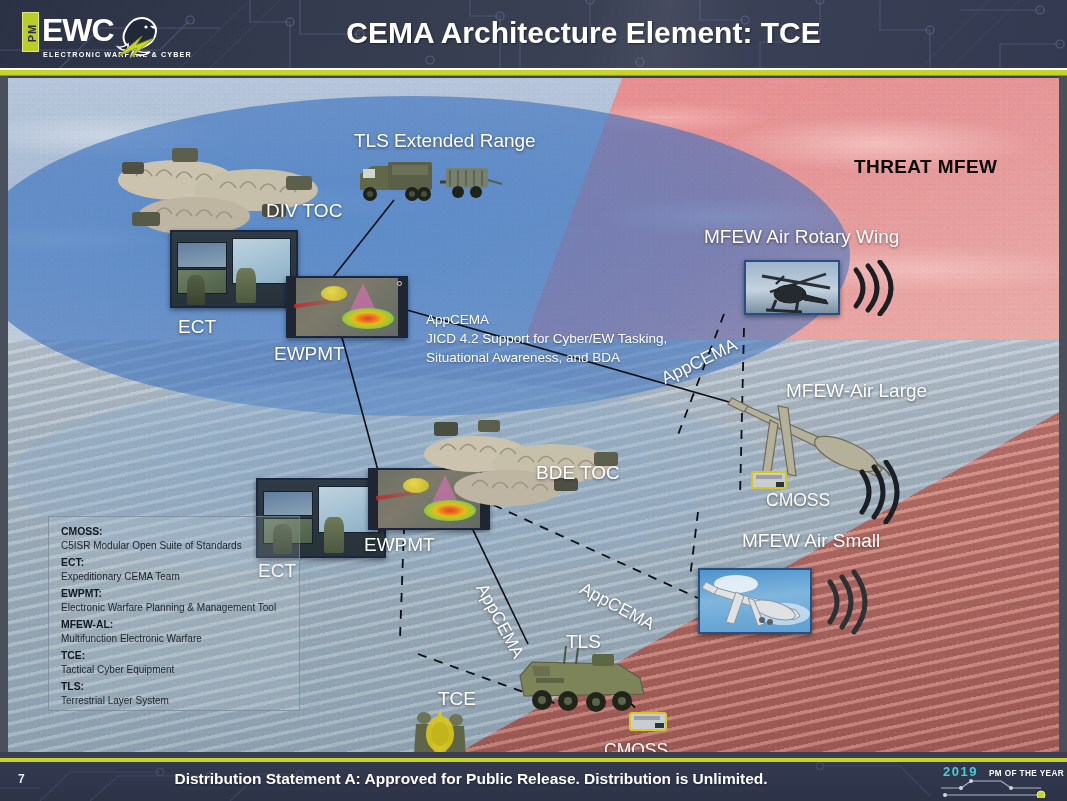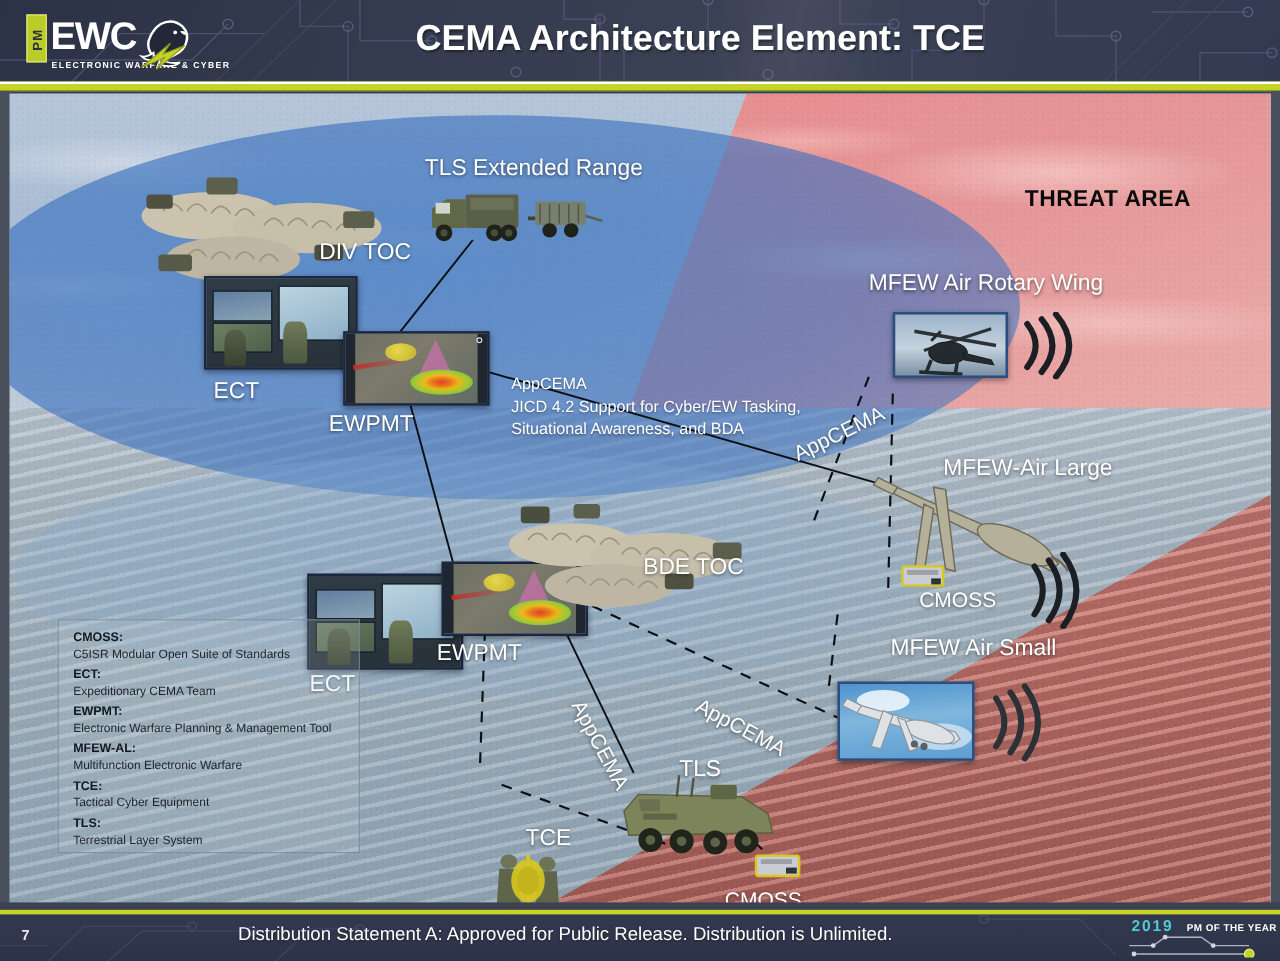--- a/index.html
+++ b/index.html
@@ -290,21 +290,21 @@
     background:#c6d428;
   }
   #footer-page {
     position:absolute; left:18px; top:14px;
     color:#e8eaf0; font-size:12px; font-weight:bold;
     font-family:"Liberation Sans", sans-serif;
   }
   #footer-text {
     position:absolute; left:0; top:12px; width:942px;
     text-align:center;
-    color:#ffffff; font-size:15.5px; font-weight:normal;
+    color:#ffffff; font-size:15.5px; font-weight:bold;
     font-family:"Liberation Sans", sans-serif;
     text-shadow: 0 1px 2px rgba(0,0,0,.4);
   }
   #pm-badge {
     position:absolute; right:12px; top:6px;
     width:118px; height:32px;
   }
   #pm-year {
     position:absolute; left:6px; top:0px;
     color:#53c8d6; font-size:13px; font-weight:bold;
@@ -517,23 +517,23 @@
           <div class="ewpmt-bar-r"></div>
         <div class="ewpmt-dot"></div>
         <div class="ewpmt-red"></div>
         <div class="ewpmt-dome"></div>
         <div class="ewpmt-cone"></div>
         <div class="ewpmt-ring"></div>
       </div>
     </div>
     <div class="lbl lbl-lg" style="left:266px; top:265px;">EWPMT</div>
 
-    <div class="lbl lbl-lg lbl-dark" style="left:846px; top:78px; font-size:19px;">THREAT AREA</div>
-
-    <div class="lbl lbl-lg" style="left:696px; top:148px;margin-left:20px;">MFEW Air Rotary Wing</div>
+    <div class="lbl lbl-lg lbl-dark" style="left:846px; top:78px; font-size:19px;">THREAT MFEW</div>
+
+    <div class="lbl lbl-lg" style="left:696px; top:148px;">MFEW Air Rotary Wing</div>
     <div class="thumb thumb-blue" style="left:736px; top:182px; width:96px; height:55px;">
       <div class="heli-inner">
         <svg width="96" height="55" viewBox="0 0 96 55">
           <g fill="#242a2e" stroke="#1a1f22" stroke-width="1">
             <path d="M16 14 L84 26" stroke="#2b3135" stroke-width="3" fill="none"></path>
             <path d="M24 30 L80 12" stroke="#2b3135" stroke-width="2.6" fill="none"></path>
             <ellipse cx="44" cy="32" rx="16" ry="9"></ellipse>
             <path d="M56 32 L80 38 L82 42 L58 38 Z"></path>
             <path d="M30 38 L26 48 M52 38 L50 50" stroke="#242a2e" stroke-width="3"></path>
             <path d="M20 48 L56 50" stroke="#242a2e" stroke-width="3"></path>

